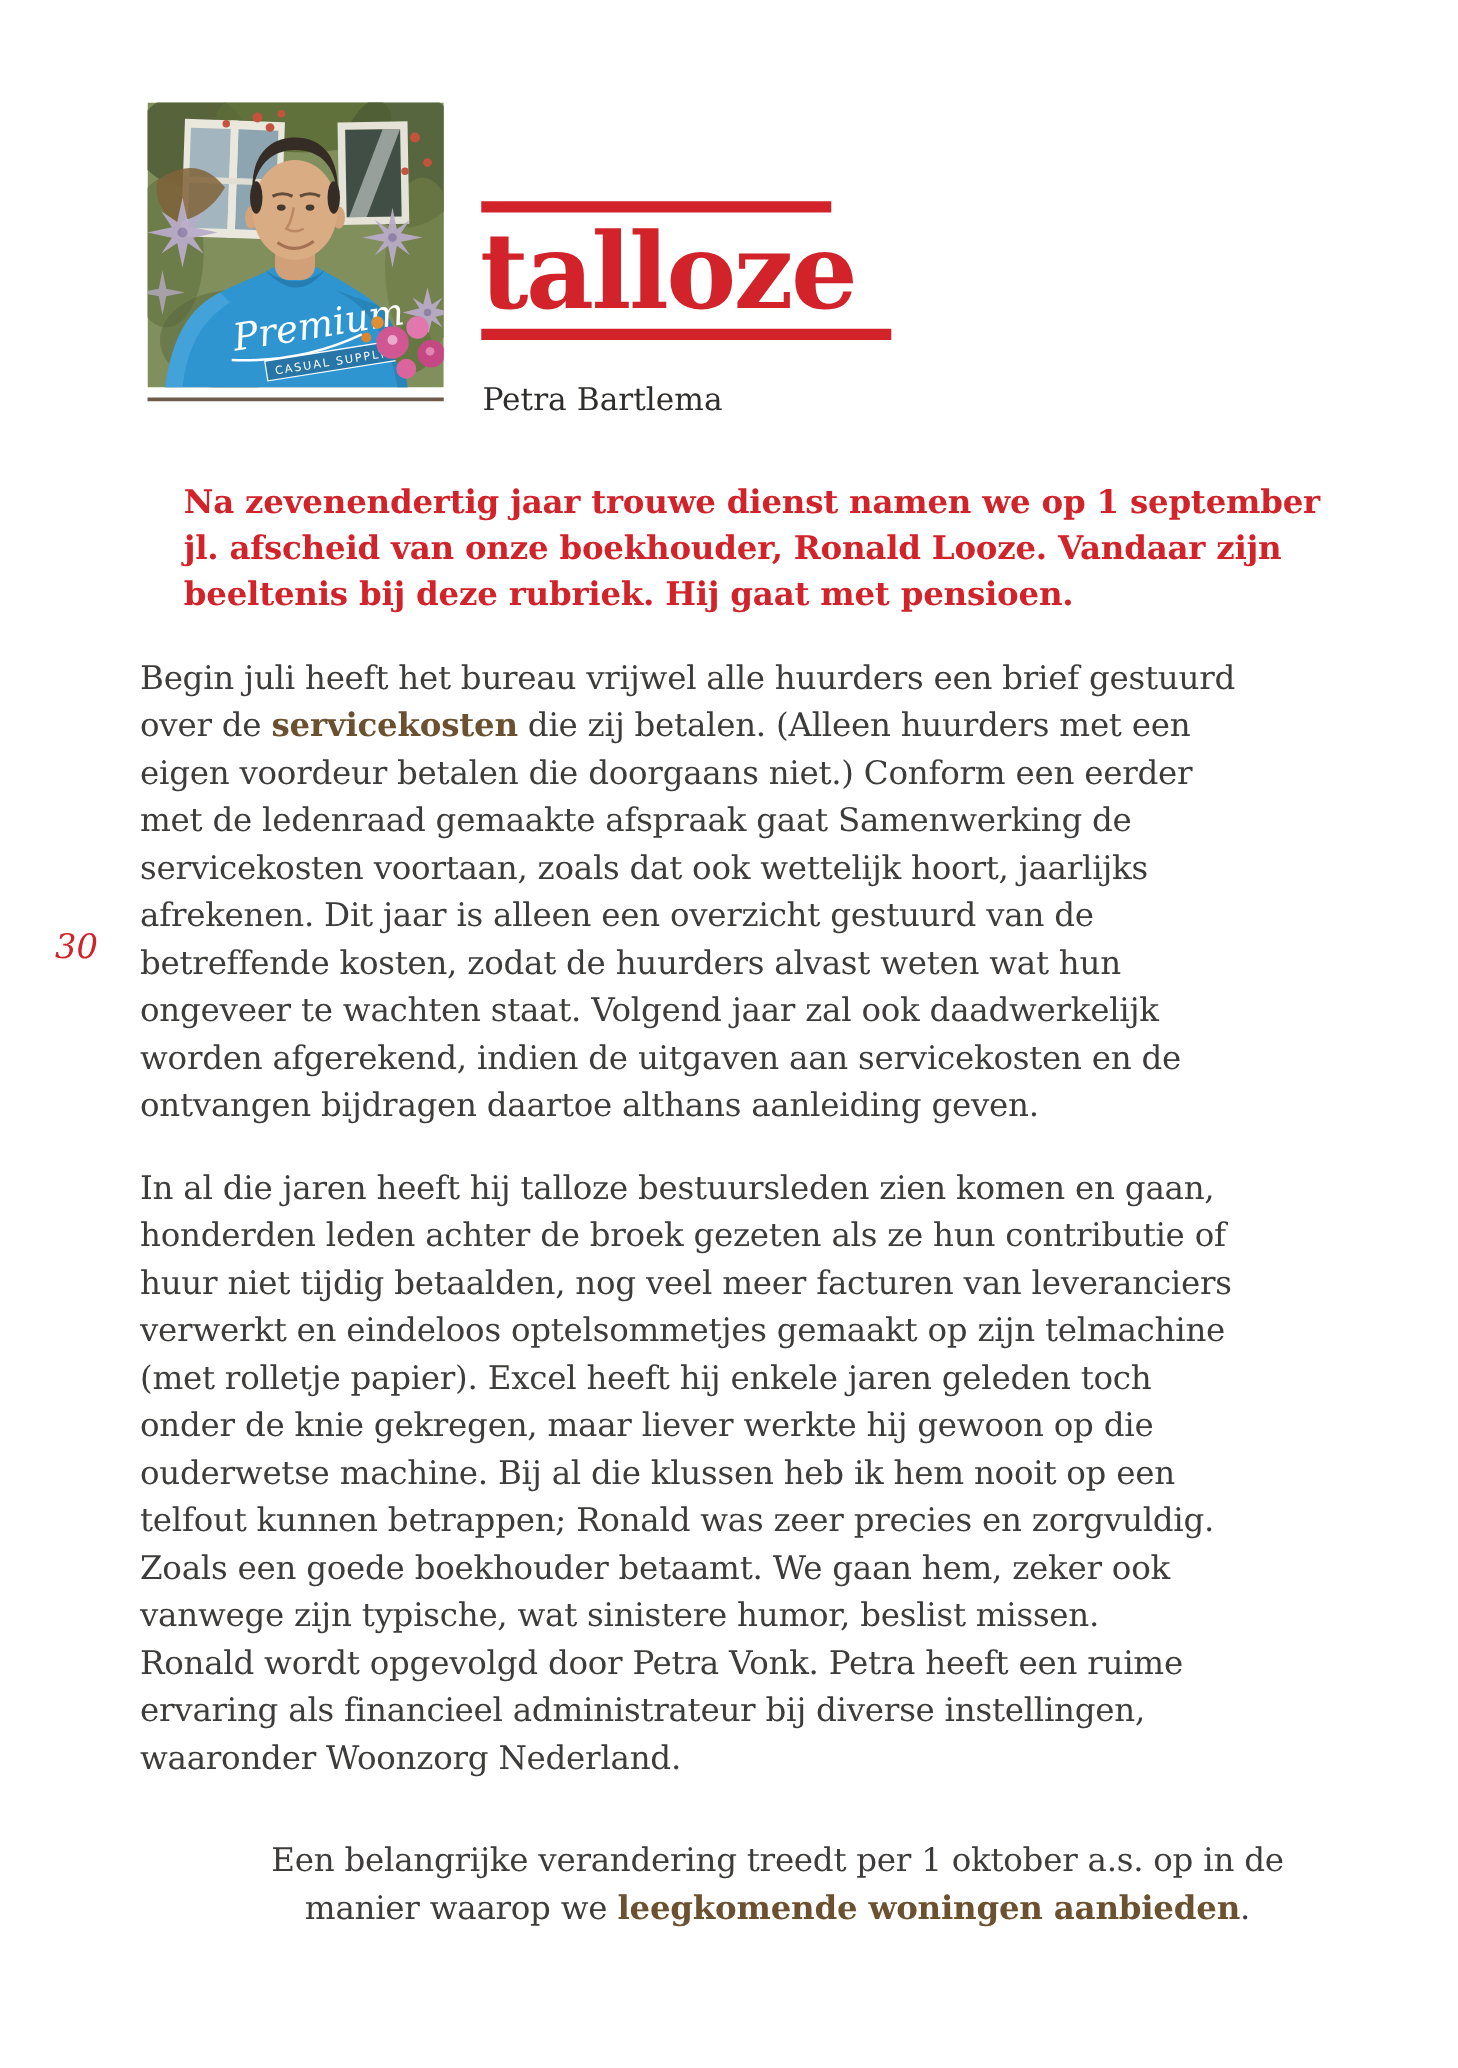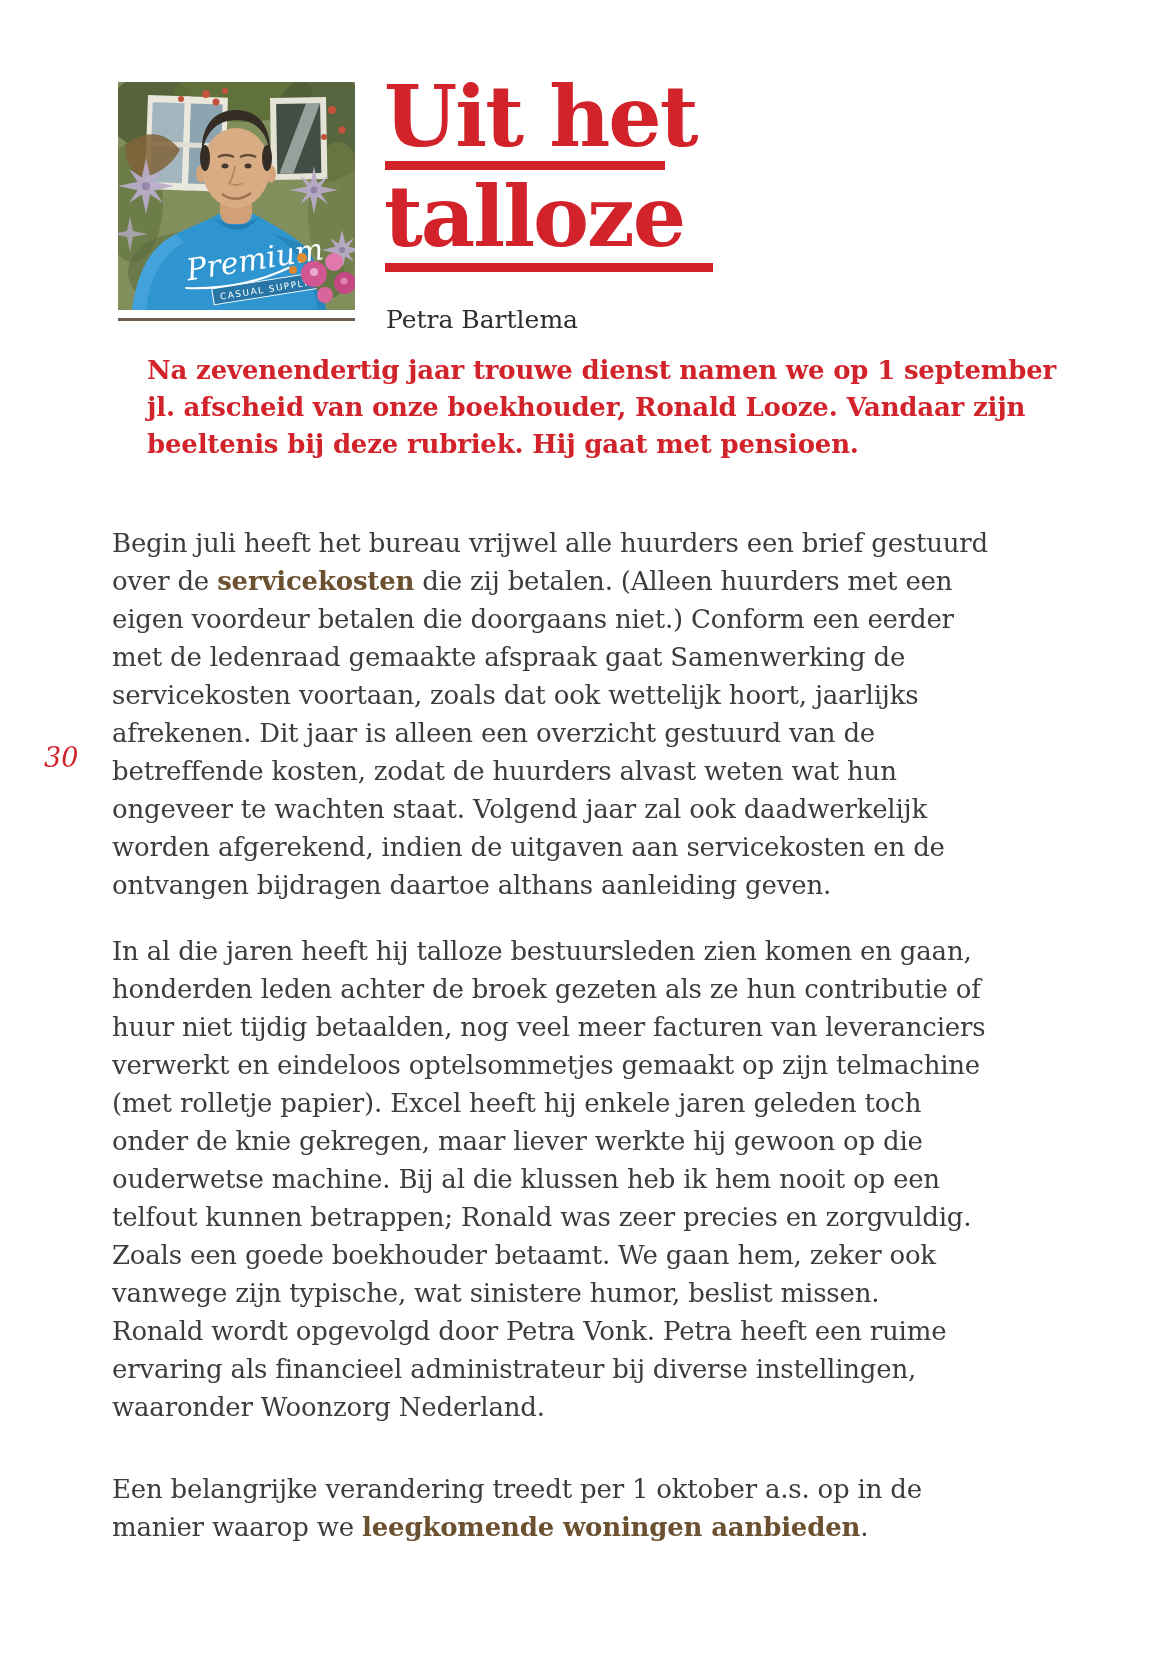--- a/index.html
+++ b/index.html
@@ -9,26 +9,26 @@
   }
   .abs{position:absolute;}
   .title-line{
     font-weight:bold;color:var(--red,#d2232a);font-size:84px;line-height:1;
     letter-spacing:-2px;white-space:nowrap;
   }
   .rule{background:var(--red,#d2232a);}
   .author{font-size:25px;line-height:1;color:var(--author_text,#2e2d2b);white-space:nowrap;}
   .intro{
     font-weight:bold;color:var(--red,#d2232a);font-size:26px;line-height:37px;
-    white-space:pre-line;width:940px;letter-spacing:-0.2px;
+    white-space:pre-line;width:940px;letter-spacing:-0.2px;margin-top:32px;
   }
   .body-col{font-size:26px;line-height:38px;color:var(--body_text,#3d3c3a);width:1020px;letter-spacing:-0.2px;}
   .para{margin:0;white-space:pre-line;}
   .para:nth-child(2){margin-top:28px;}
-  .para:nth-child(3){margin-top:44px;}
+  .para:nth-child(3){margin-top:44px;text-align:center;}
   .bold-brown{font-weight:bold;color:var(--brown,#6b5130);}
   .pagenum{color:var(--red,#d2232a);font-size:27px;line-height:1;}
   .photo-rule{background:var(--photo_rule,#6d5c4b);width:237px;height:3px;}
   svg text{user-select:none;}
 </style>
 </head>
 <body>
 
 <div class="page" style="--red: #d2232a; --brown: #6b5130; --body_text: #3d3c3a; --author_text: #2e2d2b; --photo_rule: #6d5c4b;">
 
@@ -131,21 +131,20 @@
         <circle cx="207" cy="213" r="8" fill="#d95c97"></circle>
         <circle cx="196" cy="190" r="4" fill="#eaa6c9"></circle>
         <circle cx="226" cy="199" r="3.5" fill="#de7fae"></circle>
       </g>
       <rect x="0" y="0" width="237" height="228" fill="#ffffff" opacity="0.05"></rect>
     </svg>
   </div>
 
   <div class="abs photo-rule" style="left:118px;top:318px;"></div>
 
-  <div class="abs title-line" style="left:384px;top:75px;">Uit het</div>
   <div class="abs rule" style="left:385px;top:161px;width:280px;height:9px;"></div>
   <div class="abs title-line" style="left:384px;top:175px;">talloze</div>
   <div class="abs rule" style="left:385px;top:263px;width:328px;height:9px;"></div>
 
   <div class="abs author" style="left:386px;top:307px;">Petra Bartlema</div>
 
   <div class="abs intro" style="left:147px;top:352px;">Na zevenendertig jaar trouwe dienst namen we op 1 september
 jl. afscheid van onze boekhouder, Ronald Looze. Vandaar zijn
 beeltenis bij deze rubriek. Hij gaat met pensioen.</div>
 

